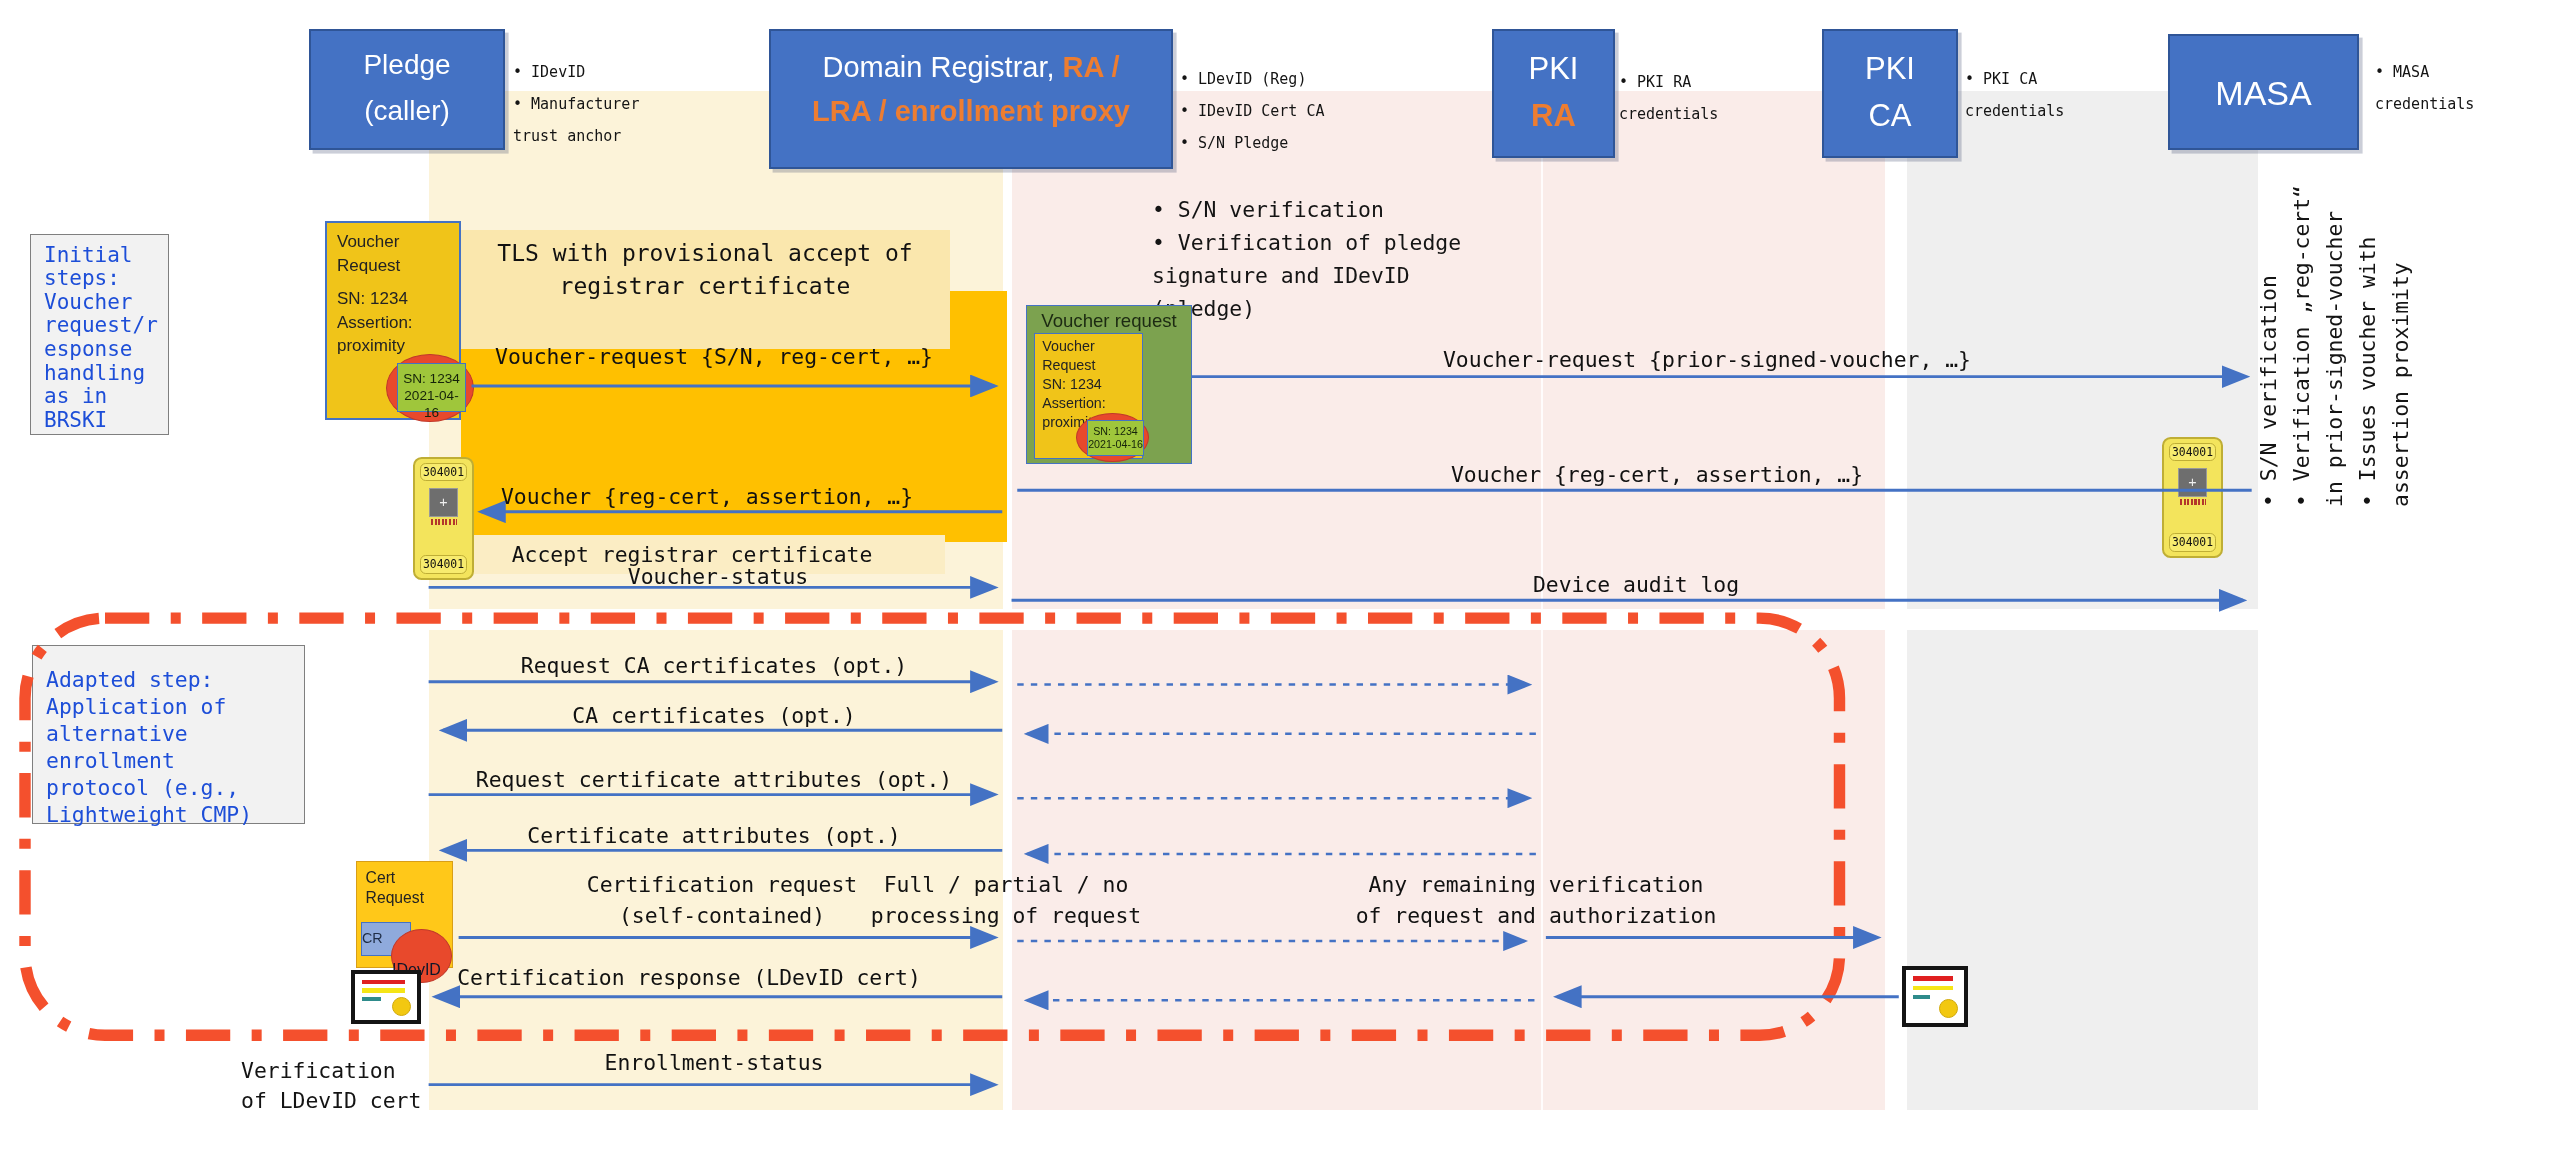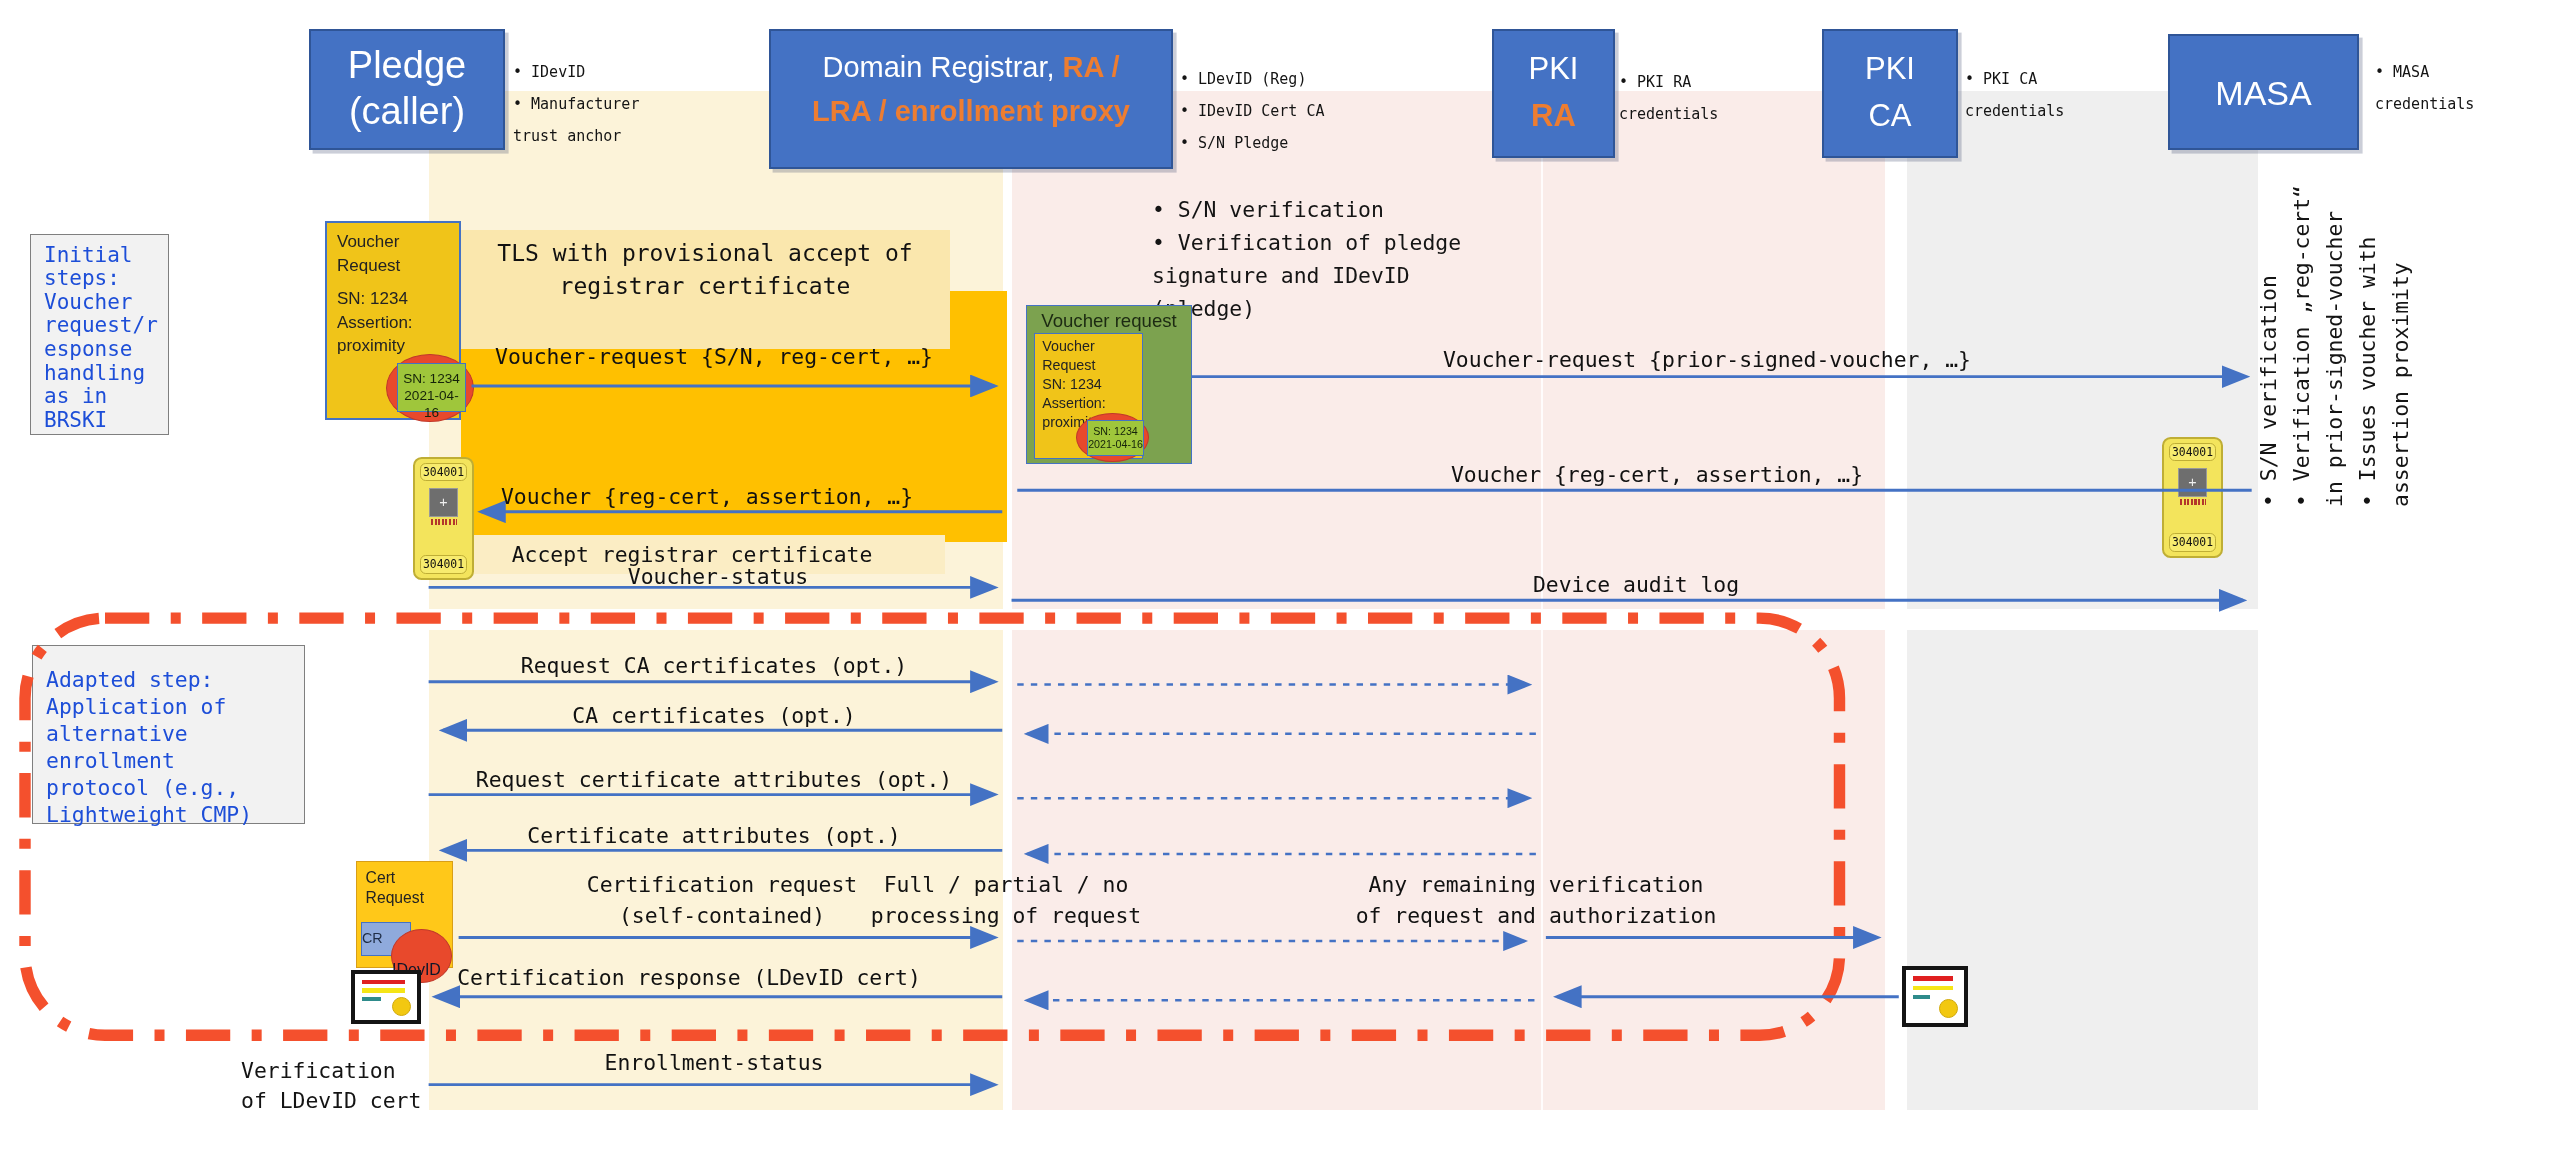--- a/index.html
+++ b/index.html
@@ -41,21 +41,21 @@
   <div class="band" style="left:429px;width:574px;background:#FCF3D9;"></div>
   <div class="band" style="left:1012px;width:873px;background:#FAECE9;"></div>
   <div class="band" style="left:1907px;width:351px;background:#EFEFEF;"></div>
   <div class="abs" style="left:0;top:609px;width:2576px;height:21.4px;background:#ffffff;"></div>
   <div class="abs" style="left:1541px;top:91px;width:2.1px;height:1019px;background:#ffffff;opacity:.85;"></div>
 
   <div class="abs" style="left:461px;top:291px;width:546px;height:251px;background:#FFC000;"></div>
   <div class="abs" style="left:461px;top:230px;width:489px;height:119px;background:#FAE7AD;"></div>
   <div class="abs" style="left:461px;top:535px;width:484px;height:39px;background:#FBEDC4;"></div>
 
-  <div class="hdr" style="left:309px;top:29px;width:196px;height:121px;font-size:38px;line-height:46px;padding-top:11.4px;">
+  <div class="hdr" style="left:309px;top:29px;width:196px;height:121px;font-size:28px;line-height:46px;padding-top:11.4px;">
     <div>Pledge</div>
     <div>(caller)</div>
   </div>
   <div class="hdr" style="left:769px;top:29px;width:404px;height:140px;font-size:29px;line-height:44px;padding-top:14.3px;">
     <div><span>Domain Registrar, </span><span class="org">RA /</span></div>
     <div class="org">LRA / enrollment proxy</div>
   </div>
   <div class="hdr" style="left:1492px;top:29px;width:123px;height:129px;font-size:31px;line-height:47px;padding-top:14.3px;">
     <div>PKI</div>
     <div class="org">RA</div>

